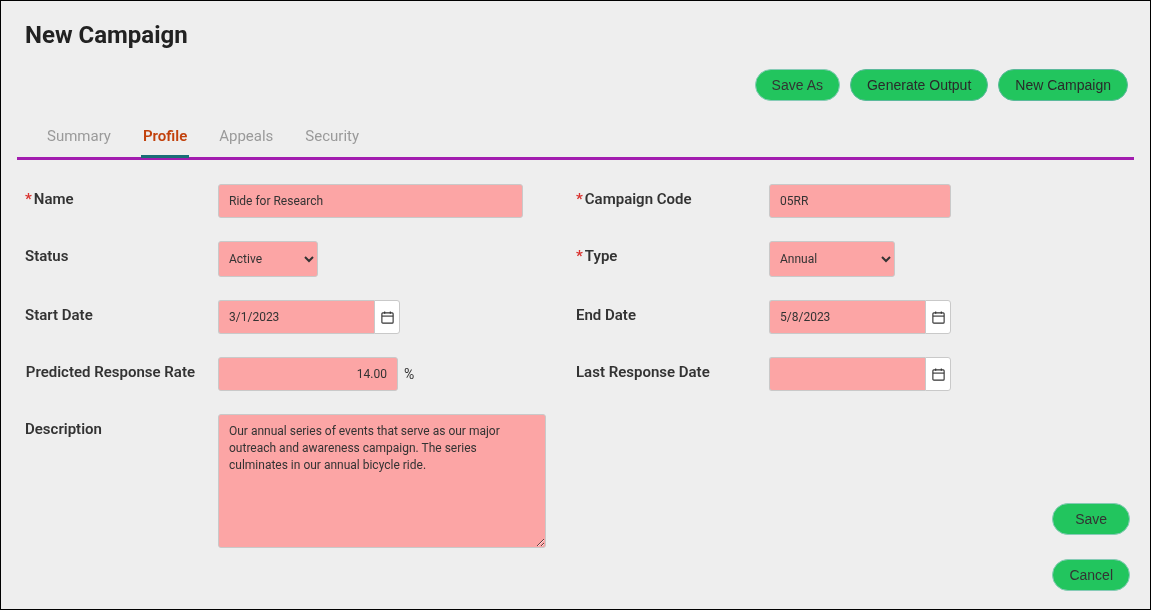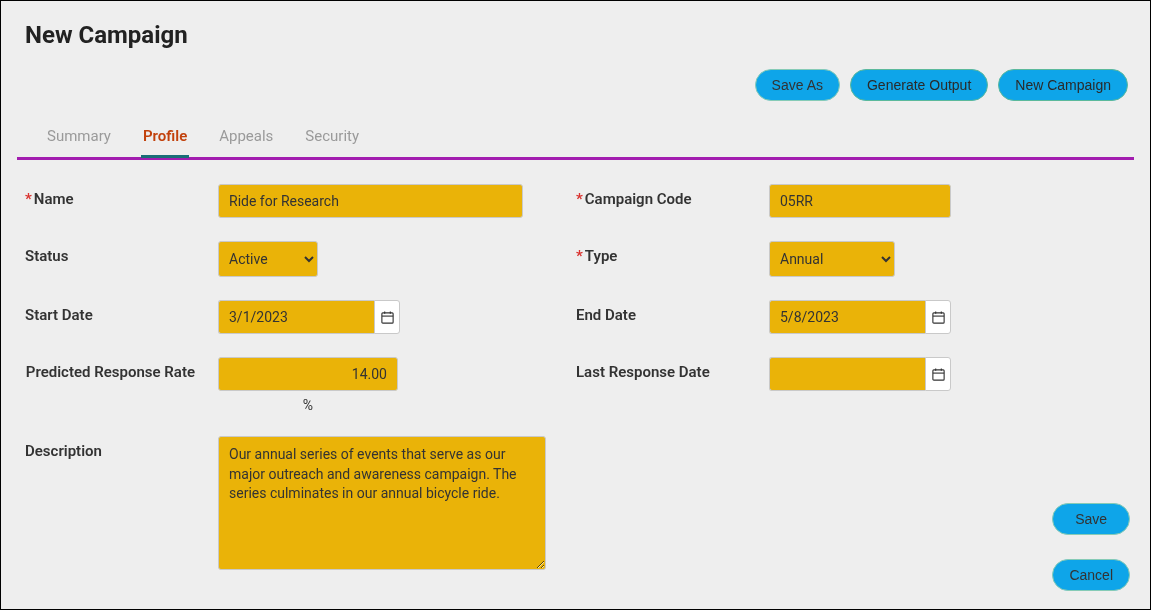--- a/index.html
+++ b/index.html
@@ -35,21 +35,21 @@
       gap: 10px;
       margin-bottom: 18px;
       padding-right: 6px;
     }
     .btn {
       border-radius: 18px;
       padding: 7px 16px;
       font-size: 14px;
       font-weight: 500;
       cursor: pointer;
-      background: #0ea5e9;
+      background: #22c55e;
       color: #333;
       border: 1.5px solid #86cbb6;
     }
     .btn-outline-dark {
       border: 1.5px solid #5bb99b;
       color: #2a2a2a;
       font-weight: 500;
     }
     .tabs {
       display: flex;
@@ -87,23 +87,23 @@
       padding-top: 6px;
     }
     .required::before {
       content: "*";
       color: #d9322f;
       margin-right: 2px;
       font-weight: 700;
     }
     .input-text, .input-date, .input-num, .select, .textarea {
       border: 1px solid #c9c9c9;
-      background: #eab308;
+      background: #fca5a5;
       border-radius: 3px;
-      font-size: 14px;
+      font-size: 12px;
       color: #333;
       padding: 6px 10px;
       font-family: inherit;
     }
     .input-text {
       width: 305px;
       height: 34px;
     }
     .input-code {
       width: 182px;
@@ -144,21 +144,20 @@
     .date-btn svg {
       width: 15px;
       height: 15px;
       stroke: #333;
       fill: none;
     }
     .num-wrapper {
       display: flex;
       align-items: center;
       gap: 6px;
-      flex-direction: column;
     }
     .input-num {
       width: 180px;
       height: 34px;
       text-align: right;
     }
     .percent {
       font-size: 14px;
       color: #333;
     }

